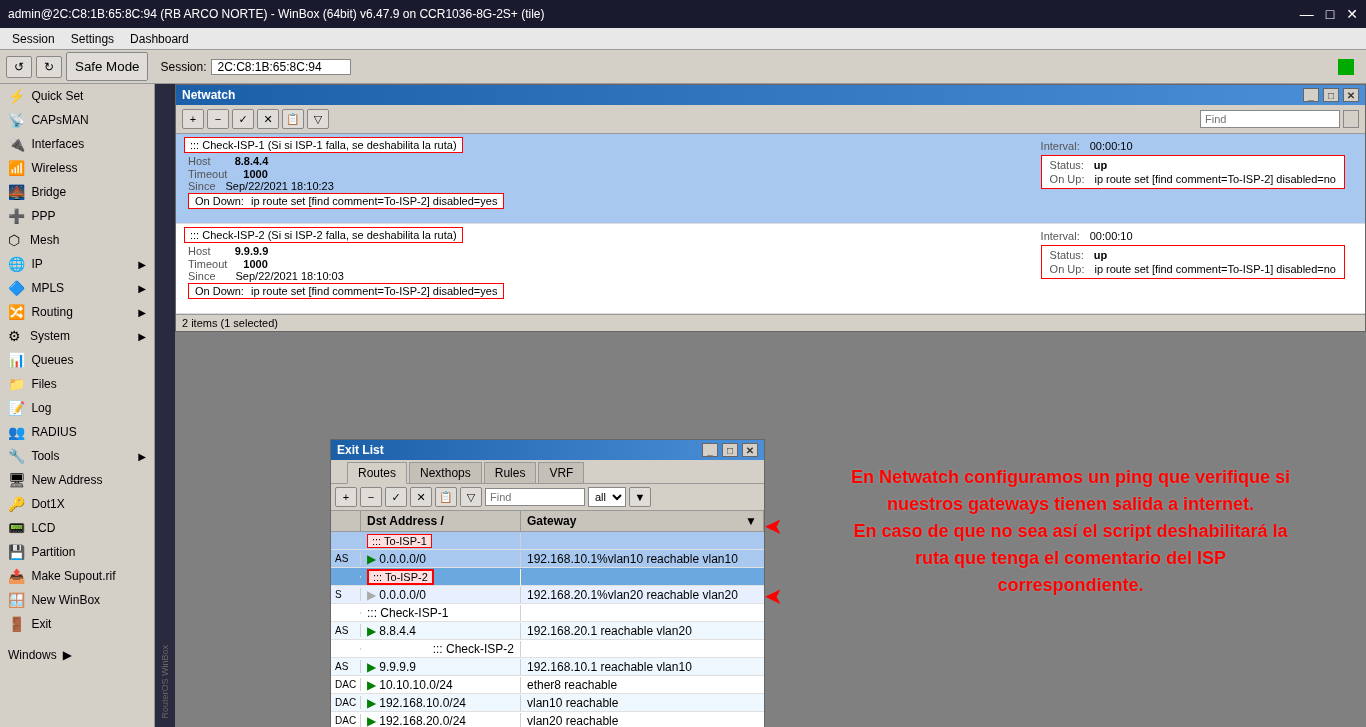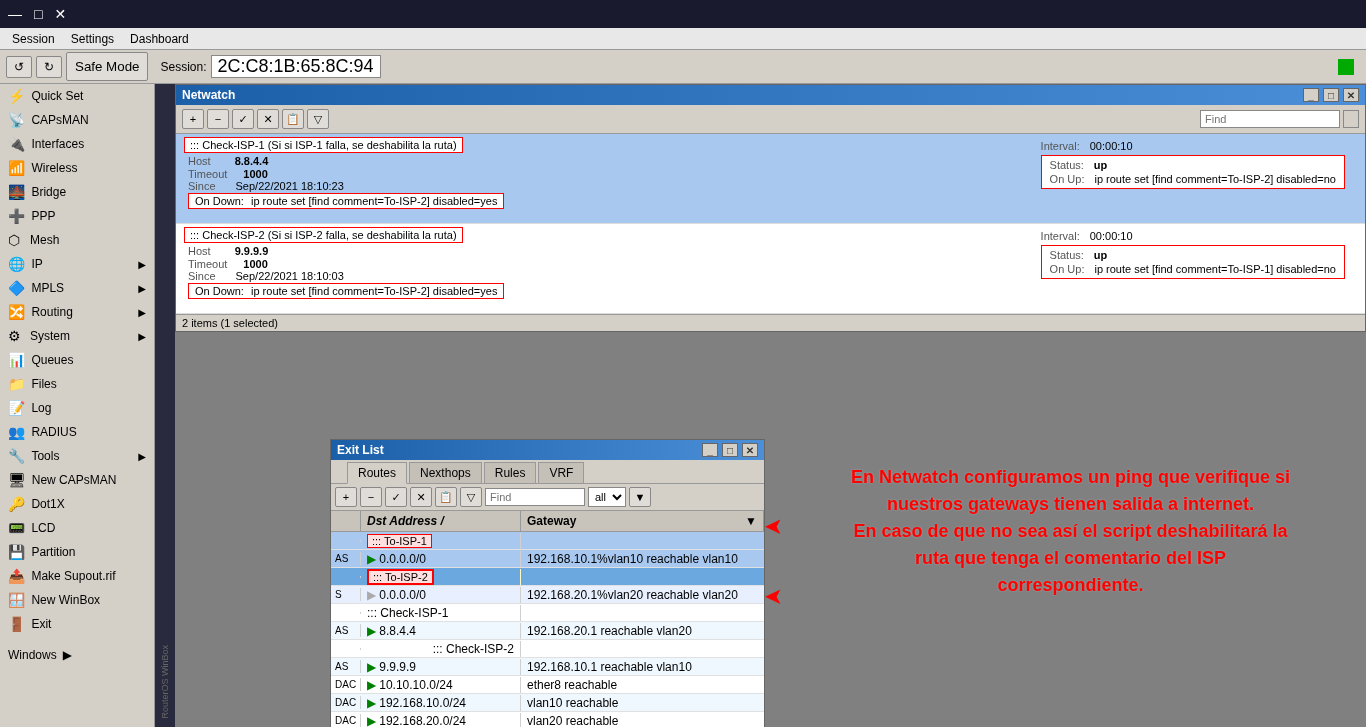--- a/index.html
+++ b/index.html
@@ -58,21 +58,21 @@
       border: 1px solid #888;
       padding: 6px 8px;
       border-radius: 2px;
       cursor: pointer;
     }
     .session-label { font-size: 12px; margin-left: 8px; }
     .session-value {
       background: white;
       border: 1px solid #888;
       padding: 0 6px;
-      font-size: 18px;
+      font-size: 12px;
       min-width: 140px;
     }
     .status-green {
       width: 16px; height: 16px;
       background: #00aa00;
       margin-left: auto;
       margin-right: 6px;
     }
 
     
@@ -291,20 +291,21 @@
       display: flex;
       align-items: center;
       gap: 6px;
       cursor: pointer;
     }
   </style>
 </head>
 <body>
 
 <div class="titlebar">
+  <div class="titlebar-title">admin@2C:C8:1B:65:8C:94 (RB ARCO NORTE) - WinBox (64bit) v6.47.9 on CCR1036-8G-2S+ (tile)</div>
   <div class="titlebar-controls">
     <span>—</span>
     <span>□</span>
     <span>✕</span>
   </div>
 </div>
 
 <div class="menubar">
   <span class="menubar-item">Session</span>
   <span class="menubar-item">Settings</span>
@@ -388,21 +389,21 @@
         <span class="item-icon">👥</span>
         <span>RADIUS</span>
       </div>
       <div class="sidebar-item">
         <span class="item-icon">🔧</span>
         <span>Tools</span>
         <span class="expand-arrow">▶</span>
       </div>
       <div class="sidebar-item">
         <span class="item-icon">🖥</span>
-        <span>New CAPsMAN</span>
+        <span>New Address</span>
       </div>
       <div class="sidebar-item">
         <span class="item-icon">🔑</span>
         <span>Dot1X</span>
       </div>
       <div class="sidebar-item">
         <span class="item-icon">📟</span>
         <span>LCD</span>
       </div>
       <div class="sidebar-item">
@@ -461,21 +462,21 @@
         <div style="display:flex; align-items:center; gap:4px; margin-bottom:1px; padding-left:4px;">
           <span style="color:#555;font-size:11px;">Host</span>
           <span style="font-weight:bold;font-size:11px;margin-left:20px;">8.8.4.4</span>
         </div>
         <div style="display:flex; gap:6px; padding-left:4px; font-size:11px;">
           <span style="color:#555;">Timeout</span>
           <span style="font-weight:bold;margin-left:10px;">1000</span>
         </div>
         <div style="display:flex; gap:6px; padding-left:4px; font-size:11px;">
           <span style="color:#555;">Since</span>
-          <span style="margin-left:14px;">Sep/22/2021 18:10:23</span>
+          <span style="margin-left:4px;">Sep/22/2021 18:10:23</span>
         </div>
         <div style="margin-top:2px; padding-left:4px;">
           <span style="border:1px solid red; padding:1px 6px; font-size:11px; background:white;">
             <span>On Down:</span>
             <span style="margin-left:4px;">ip route set [find comment=To-ISP-2] disabled=yes</span>
           </span>
         </div>
 
         <div style="position:absolute; top:6px; right:20px; font-size:11px;">
           <div style="display:flex; gap:10px; margin-bottom:3px;">
@@ -565,21 +566,21 @@
         <div class="win-btn">▽</div>
         <input class="rl-find" placeholder="Find" style="">
         <select class="rl-select">
           <option>all</option>
         </select>
         <div class="win-btn">▼</div>
       </div>
 
       <div class="rl-header-row">
         <div class="rl-h-col" style="width:30px; border-right:1px solid #999;"></div>
-        <div class="rl-h-col" style="width:160px;font-style:italic;">
+        <div class="rl-h-col" style="width:160px;">
           <span>Dst Address</span>
           <span>/</span>
         </div>
         <div class="rl-h-col" style="flex:1;">
           <span>Gateway</span>
           <span style="float:right;">▼</span>
         </div>
       </div>
 
       <div class="rl-row selected">

